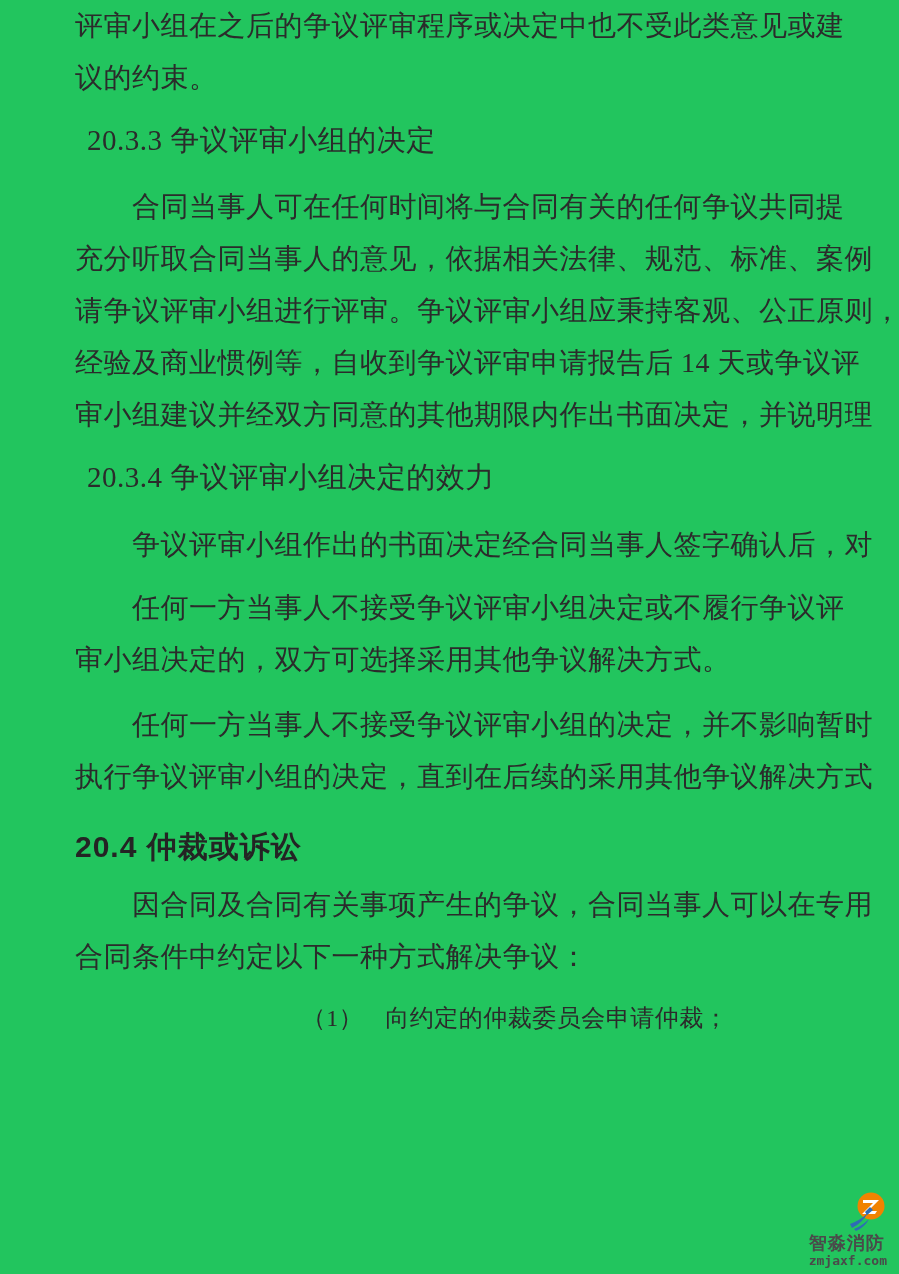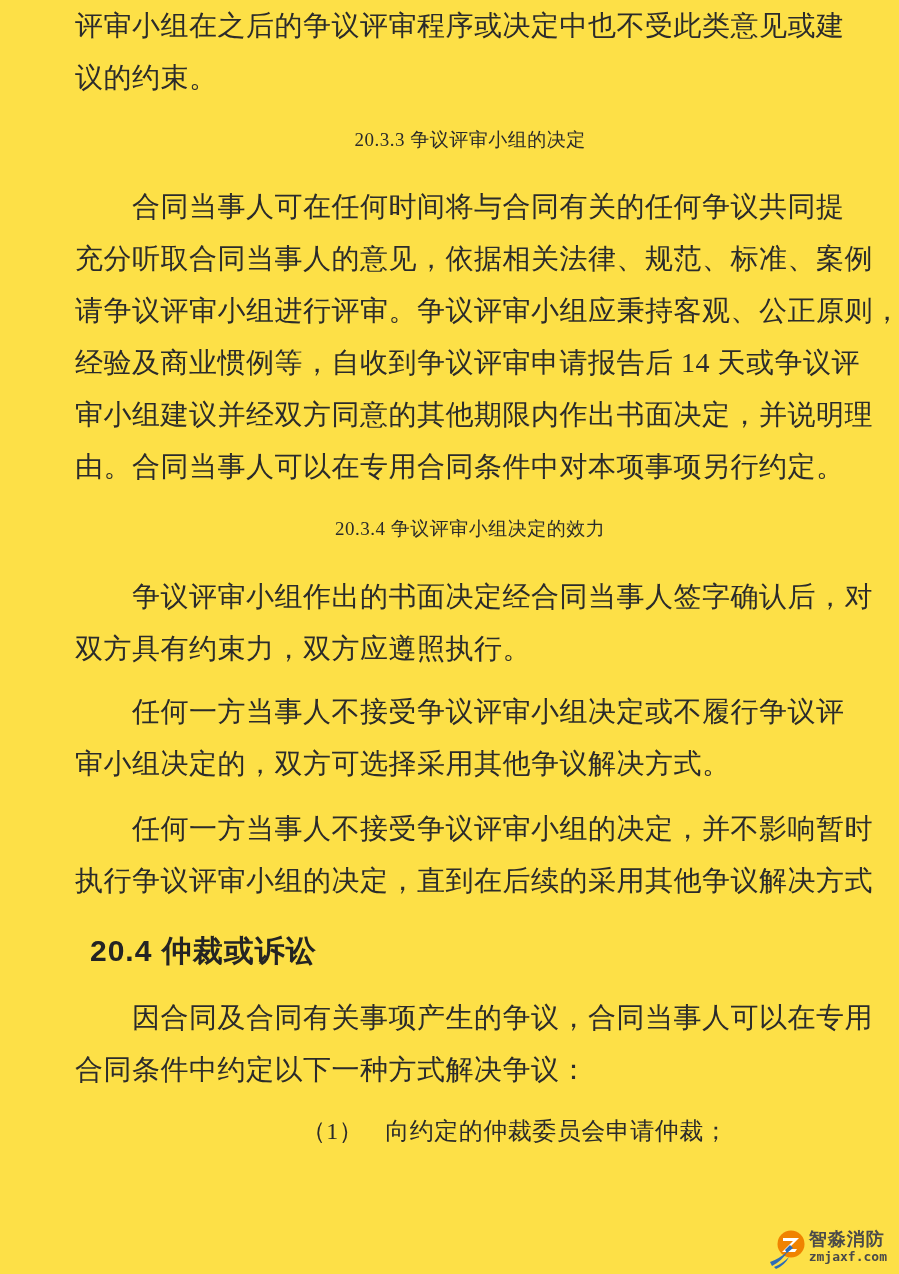--- a/index.html
+++ b/index.html
@@ -4,50 +4,49 @@
 <style>
   html, body {
     margin: 0;
     padding: 0;
     background: #ffffff;
   }
   .page {
     position: relative;
     width: 899px;
     height: 1274px;
-    background: #fde047;
+    background: #22c55e;
     overflow: hidden;
     font-family: "Liberation Serif", serif;
     color: #2b2b2b;
   }
   .doc {
     position: absolute;
     left: 75px;
     top: 0;
     width: 790px;
   }
   .line {
     font-size: 28px;
     line-height: 52px;
     letter-spacing: 0.5px;
     white-space: nowrap;
   }
   .para { margin: 0; }
   .para.indent .line:first-child { text-indent: 57px; }
   .subheading {
-    margin: 4px;
+    margin: 12px;
     font-weight: normal;
-    font-size: 19px;
+    font-size: 29px;
     line-height: 52px;
     letter-spacing: 0.5px;
     white-space: nowrap;
-    text-align: center;
   }
   .heading {
-    margin: 15px;
+    margin: 0;
     font-family: "Liberation Sans", sans-serif;
     font-weight: bold;
     font-size: 30px;
     line-height: 52px;
     letter-spacing: 1px;
     white-space: nowrap;
     color: #242424;
   }
   .list-item {
     padding-left: 90px;
@@ -56,21 +55,23 @@
     letter-spacing: 0.5px;
     white-space: nowrap;
     text-align: center;
   }
   .list-item .marker { margin-right: 22px; }
   .watermark {
     position: absolute;
     right: 12px;
     bottom: 5px;
     display: flex;
+    align-items: flex-end;
     gap: 2px;
+    flex-direction: column;
   }
   .wm-logo { width: 38px; height: 40px; display: block; }
   .wm-text { display: flex; flex-direction: column; }
   .wm-brand {
     font-family: "Liberation Sans", sans-serif;
     font-weight: bold;
     font-size: 18px;
     line-height: 20px;
     letter-spacing: 1px;
     color: #4a4a4a;
@@ -95,28 +96,26 @@
     </div>
 
     <h3 class="subheading" style="margin-top:10px">20.3.3 争议评审小组的决定</h3>
 
     <div class="para indent" style="margin-top:15px">
       <div class="line">合同当事人可在任何时间将与合同有关的任何争议共同提</div>
       <div class="line">充分听取合同当事人的意见，依据相关法律、规范、标准、案例</div>
       <div class="line">请争议评审小组进行评审。争议评审小组应秉持客观、公正原则，</div>
       <div class="line">经验及商业惯例等，自收到争议评审申请报告后 14 天或争议评</div>
       <div class="line">审小组建议并经双方同意的其他期限内作出书面决定，并说明理</div>
-      <div class="line">由。合同当事人可以在专用合同条件中对本项事项另行约定。</div>
     </div>
 
     <h3 class="subheading" style="margin-top:10px">20.3.4 争议评审小组决定的效力</h3>
 
     <div class="para indent" style="margin-top:16px">
       <div class="line">争议评审小组作出的书面决定经合同当事人签字确认后，对</div>
-      <div class="line">双方具有约束力，双方应遵照执行。</div>
     </div>
 
     <div class="para indent" style="margin-top:11px">
       <div class="line">任何一方当事人不接受争议评审小组决定或不履行争议评</div>
       <div class="line">审小组决定的，双方可选择采用其他争议解决方式。</div>
     </div>
 
     <div class="para indent" style="margin-top:13px">
       <div class="line">任何一方当事人不接受争议评审小组的决定，并不影响暂时</div>
       <div class="line">执行争议评审小组的决定，直到在后续的采用其他争议解决方式</div>

